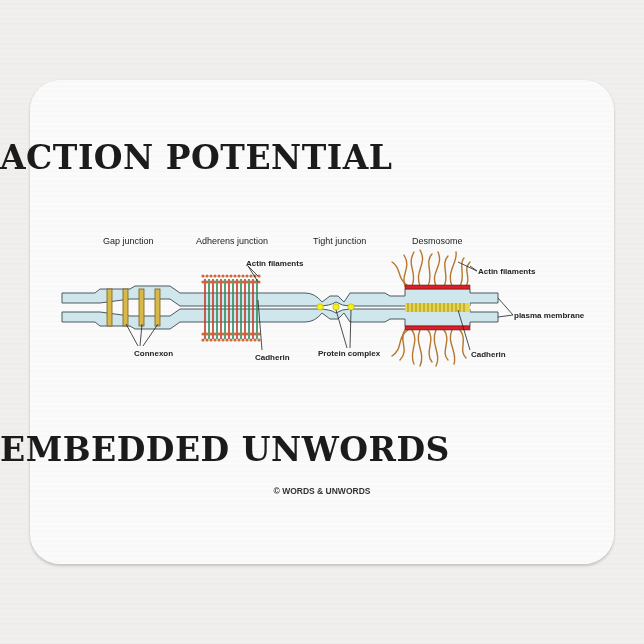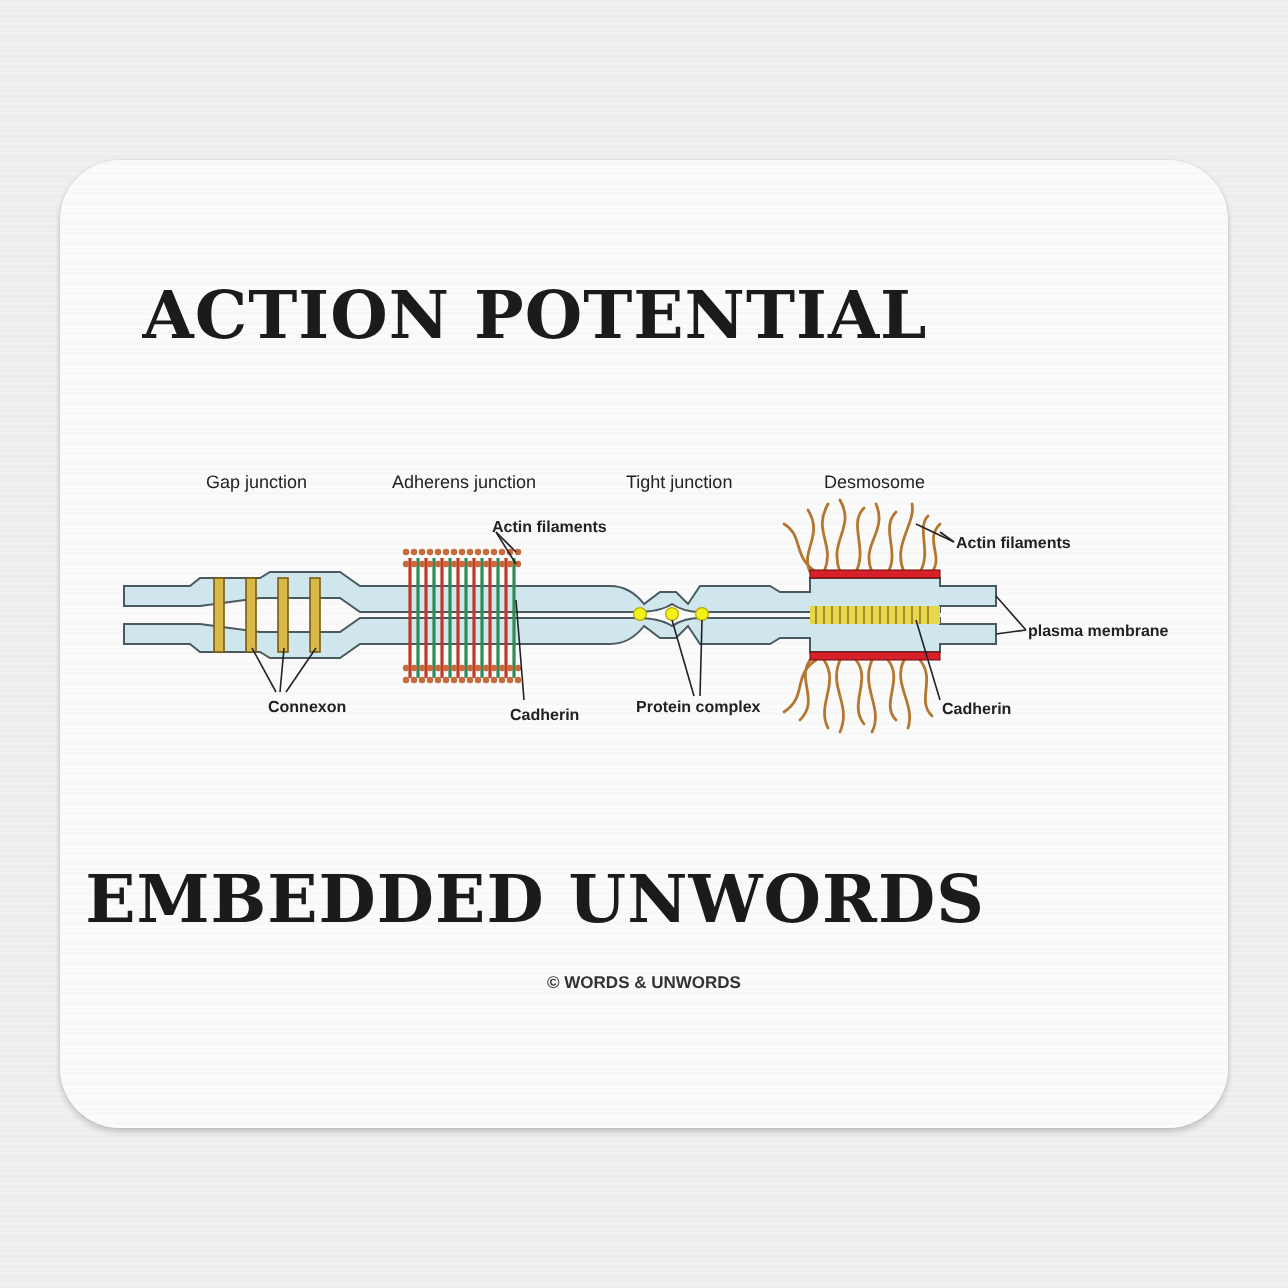--- a/index.html
+++ b/index.html
@@ -8,21 +8,21 @@
       background: repeating-linear-gradient(180deg,#eeeceb 0px,#f3f2f1 2px,#ecebea 3px,#f1f0ef 5px);
       font-family: "Liberation Sans", sans-serif;
     }
     .pad {
       position:absolute; left:30px; top:80px; width:584px; height:484px;
       border-radius:30px;
       background: repeating-linear-gradient(180deg,#fbfbfb 0px,#f6f6f6 2px,#fdfdfd 3px,#f8f8f8 5px);
       box-shadow: 0 2px 3px rgba(0,0,0,0.18), 0 0 1px rgba(0,0,0,0.15);
     }
     .title {
-      position:absolute; left:0; width:535px; text-align:center;
+      position:absolute; left:0; width:535px; 
       font-family:"DejaVu Serif", serif; font-weight:bold; color:#1b1b1b;
       letter-spacing:0.5px;
     }
     .t1 { top:138px; font-size:33px; }
     .t2 { top:430px; font-size:33px; }
     .copy {
       position:absolute; top:486px; left:0; width:644px; text-align:center;
       font-family:"Liberation Sans", sans-serif; font-weight:bold; font-size:8.5px; color:#333;
     }
     svg.diagram { position:absolute; left:0; top:0; }

